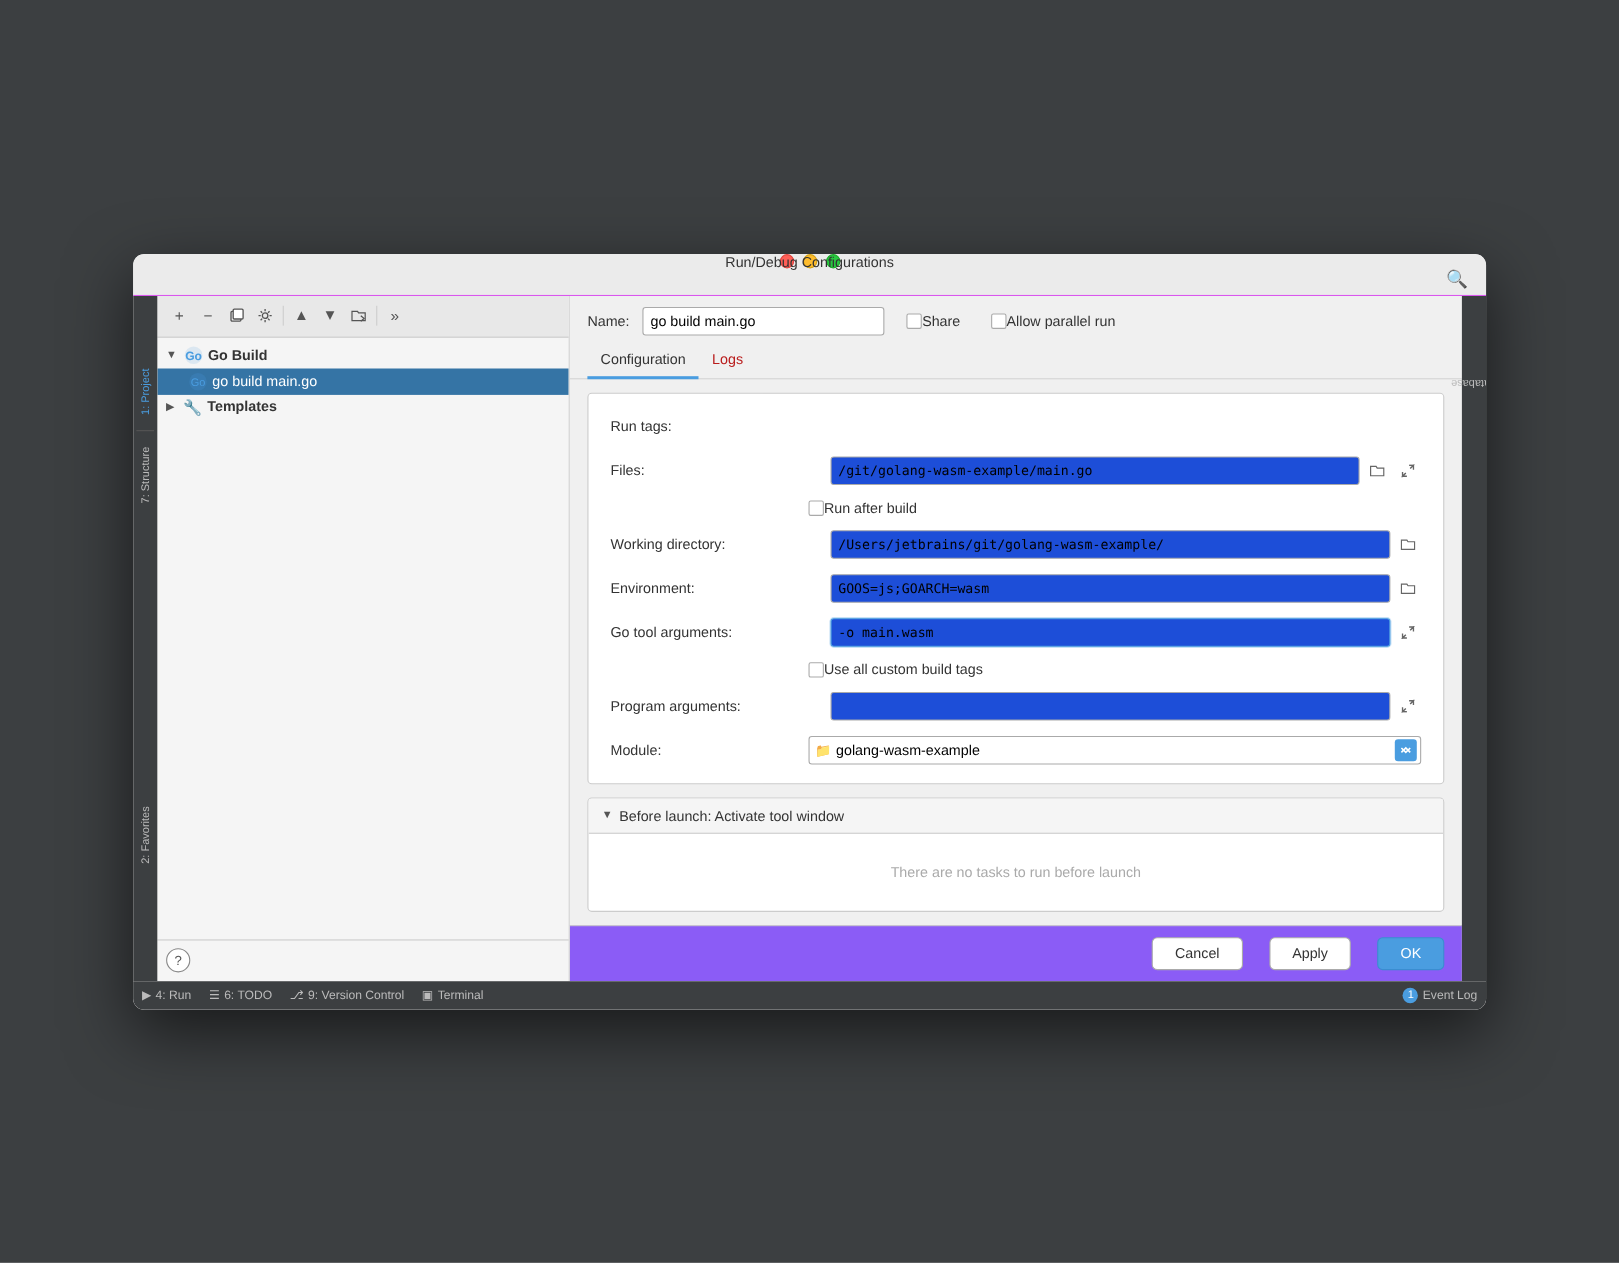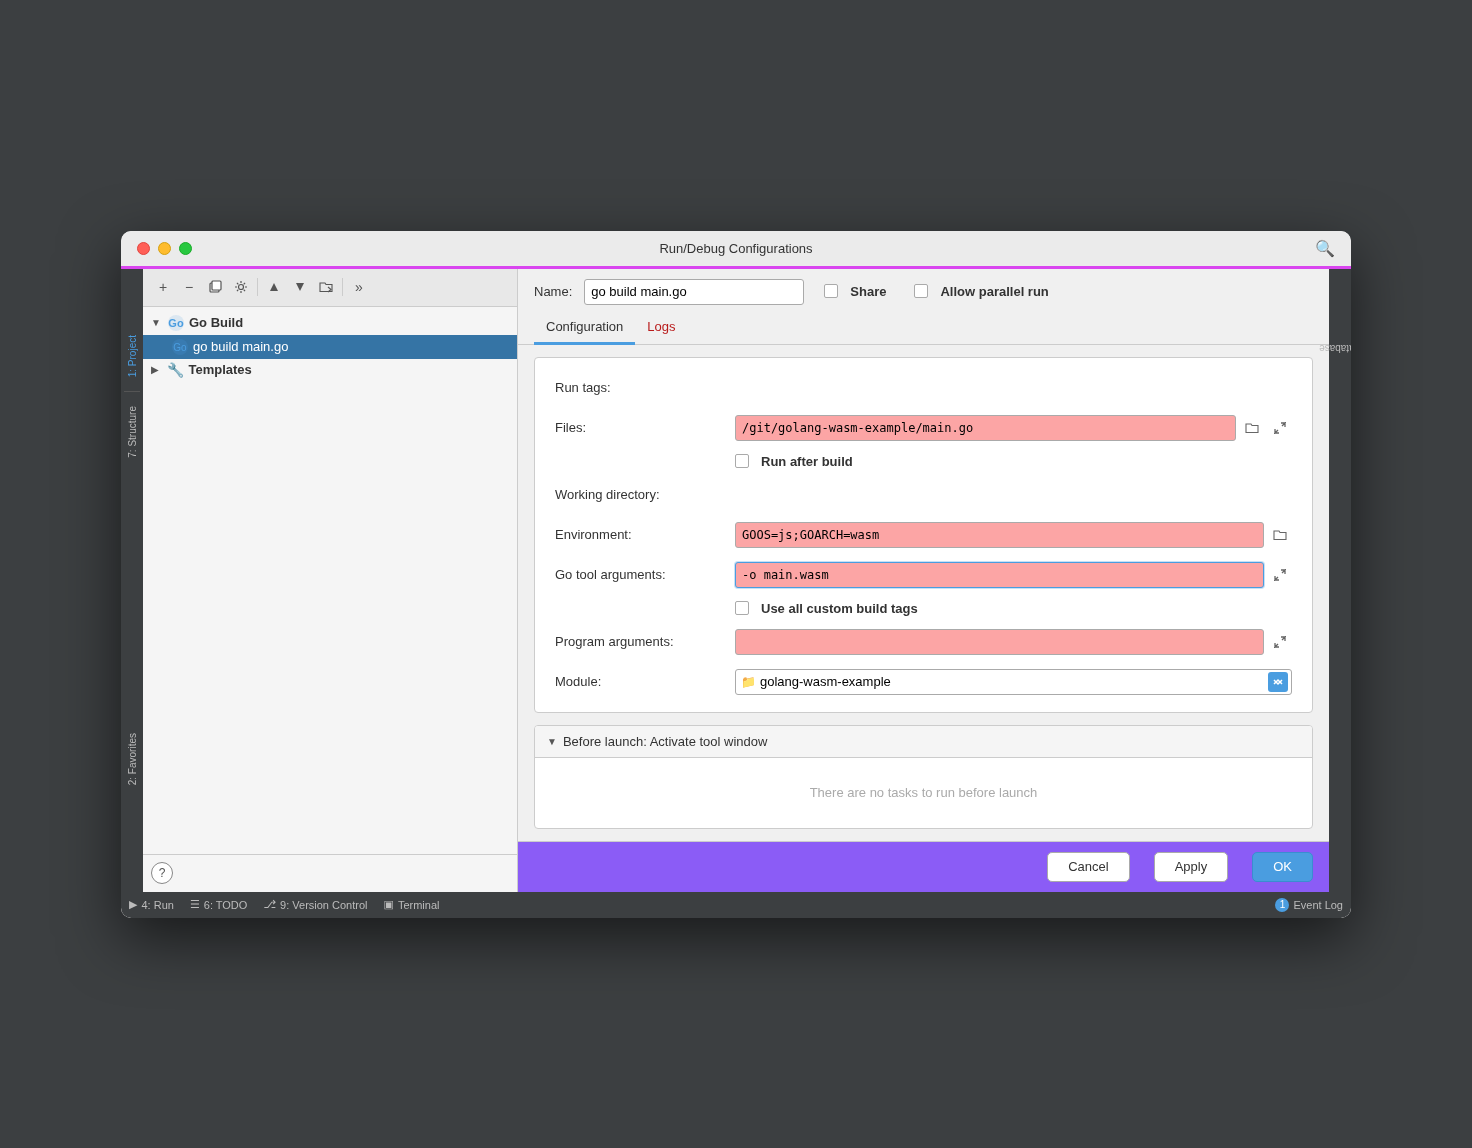--- a/index.html
+++ b/index.html
@@ -21,27 +21,28 @@
       border-radius: 10px;
       box-shadow: 0 20px 60px rgba(0,0,0,0.6);
       display: flex;
       flex-direction: column;
       overflow: hidden;
     }
 
     
     .title-bar {
       background: #ebebeb;
-      border-bottom: 3px solid #d946ef;
+      border-bottom: 1px solid #d946ef;
       height: 38px;
       display: flex;
       align-items: center;
       padding: 0 16px;
       position: relative;
       border-radius: 10px 10px 0 0;
+      flex-direction: column;
     }
     .traffic-lights {
       display: flex;
       gap: 8px;
       align-items: center;
     }
     .traffic-light {
       width: 13px;
       height: 13px;
       border-radius: 50%;
@@ -202,23 +203,22 @@
       background: white;
     }
     .share-area {
       display: flex;
       align-items: center;
       gap: 6px;
       margin-left: 8px;
     }
     .checkbox-wrapper {
       display: flex;
-      align-items: flex-start;
-      gap: 12px;
-      font-weight: bold;
+      align-items: flex-end;
+      gap: 0;
     }
     .checkbox-box {
       width: 14px;
       height: 14px;
       border: 1px solid #aaa;
       border-radius: 2px;
       background: white;
     }
     .checkbox-label {
       font-size: 13px;
@@ -325,22 +325,23 @@
       transform: rotate(180deg);
     }
 
     .form-input {
       flex: 1;
       height: 26px;
       border: 1px solid #aaa;
       border-radius: 3px;
       padding: 0 6px;
       font-size: 12px;
-      background: #fca5a5;
+      background: #1d4ed8;
       font-family: 'Menlo', 'Monaco', monospace;
+      margin-left: 20px;
     }
     .form-input.active-input {
       border: 1.5px solid #4a9de0;
       box-shadow: 0 0 0 1px rgba(74,157,224,0.3);
       outline: none;
     }
     .field-btn {
       width: 24px;
       height: 24px;
       display: flex;
@@ -693,20 +694,28 @@
 
           <div class="run-after-row">
             <div class="checkbox-wrapper">
               <div class="checkbox-box"></div>
               <span class="checkbox-label">Run after build</span>
             </div>
           </div>
 
           <div class="form-row">
             <span class="form-label">Working directory:</span>
+            <div class="form-control">
+              <input class="form-input" type="text" value="/Users/jetbrains/git/golang-wasm-example/" style="">
+              <div class="field-btn">
+                <svg width="14" height="12" viewBox="0 0 14 12">
+                    <path d="M1 2h5l1 1.5h6v7H1z" fill="none" stroke="#666" stroke-width="1.1"></path>
+                  </svg>
+              </div>
+            </div>
           </div>
 
           <div class="form-row">
             <span class="form-label">Environment:</span>
             <div class="form-control">
               <input class="form-input" type="text" value="GOOS=js;GOARCH=wasm" style="">
               <div class="field-btn">
                 <svg width="14" height="12" viewBox="0 0 14 12">
                     <path d="M1 2h5l1 1.5h6v7H1z" fill="none" stroke="#666" stroke-width="1.1"></path>
                   </svg>

